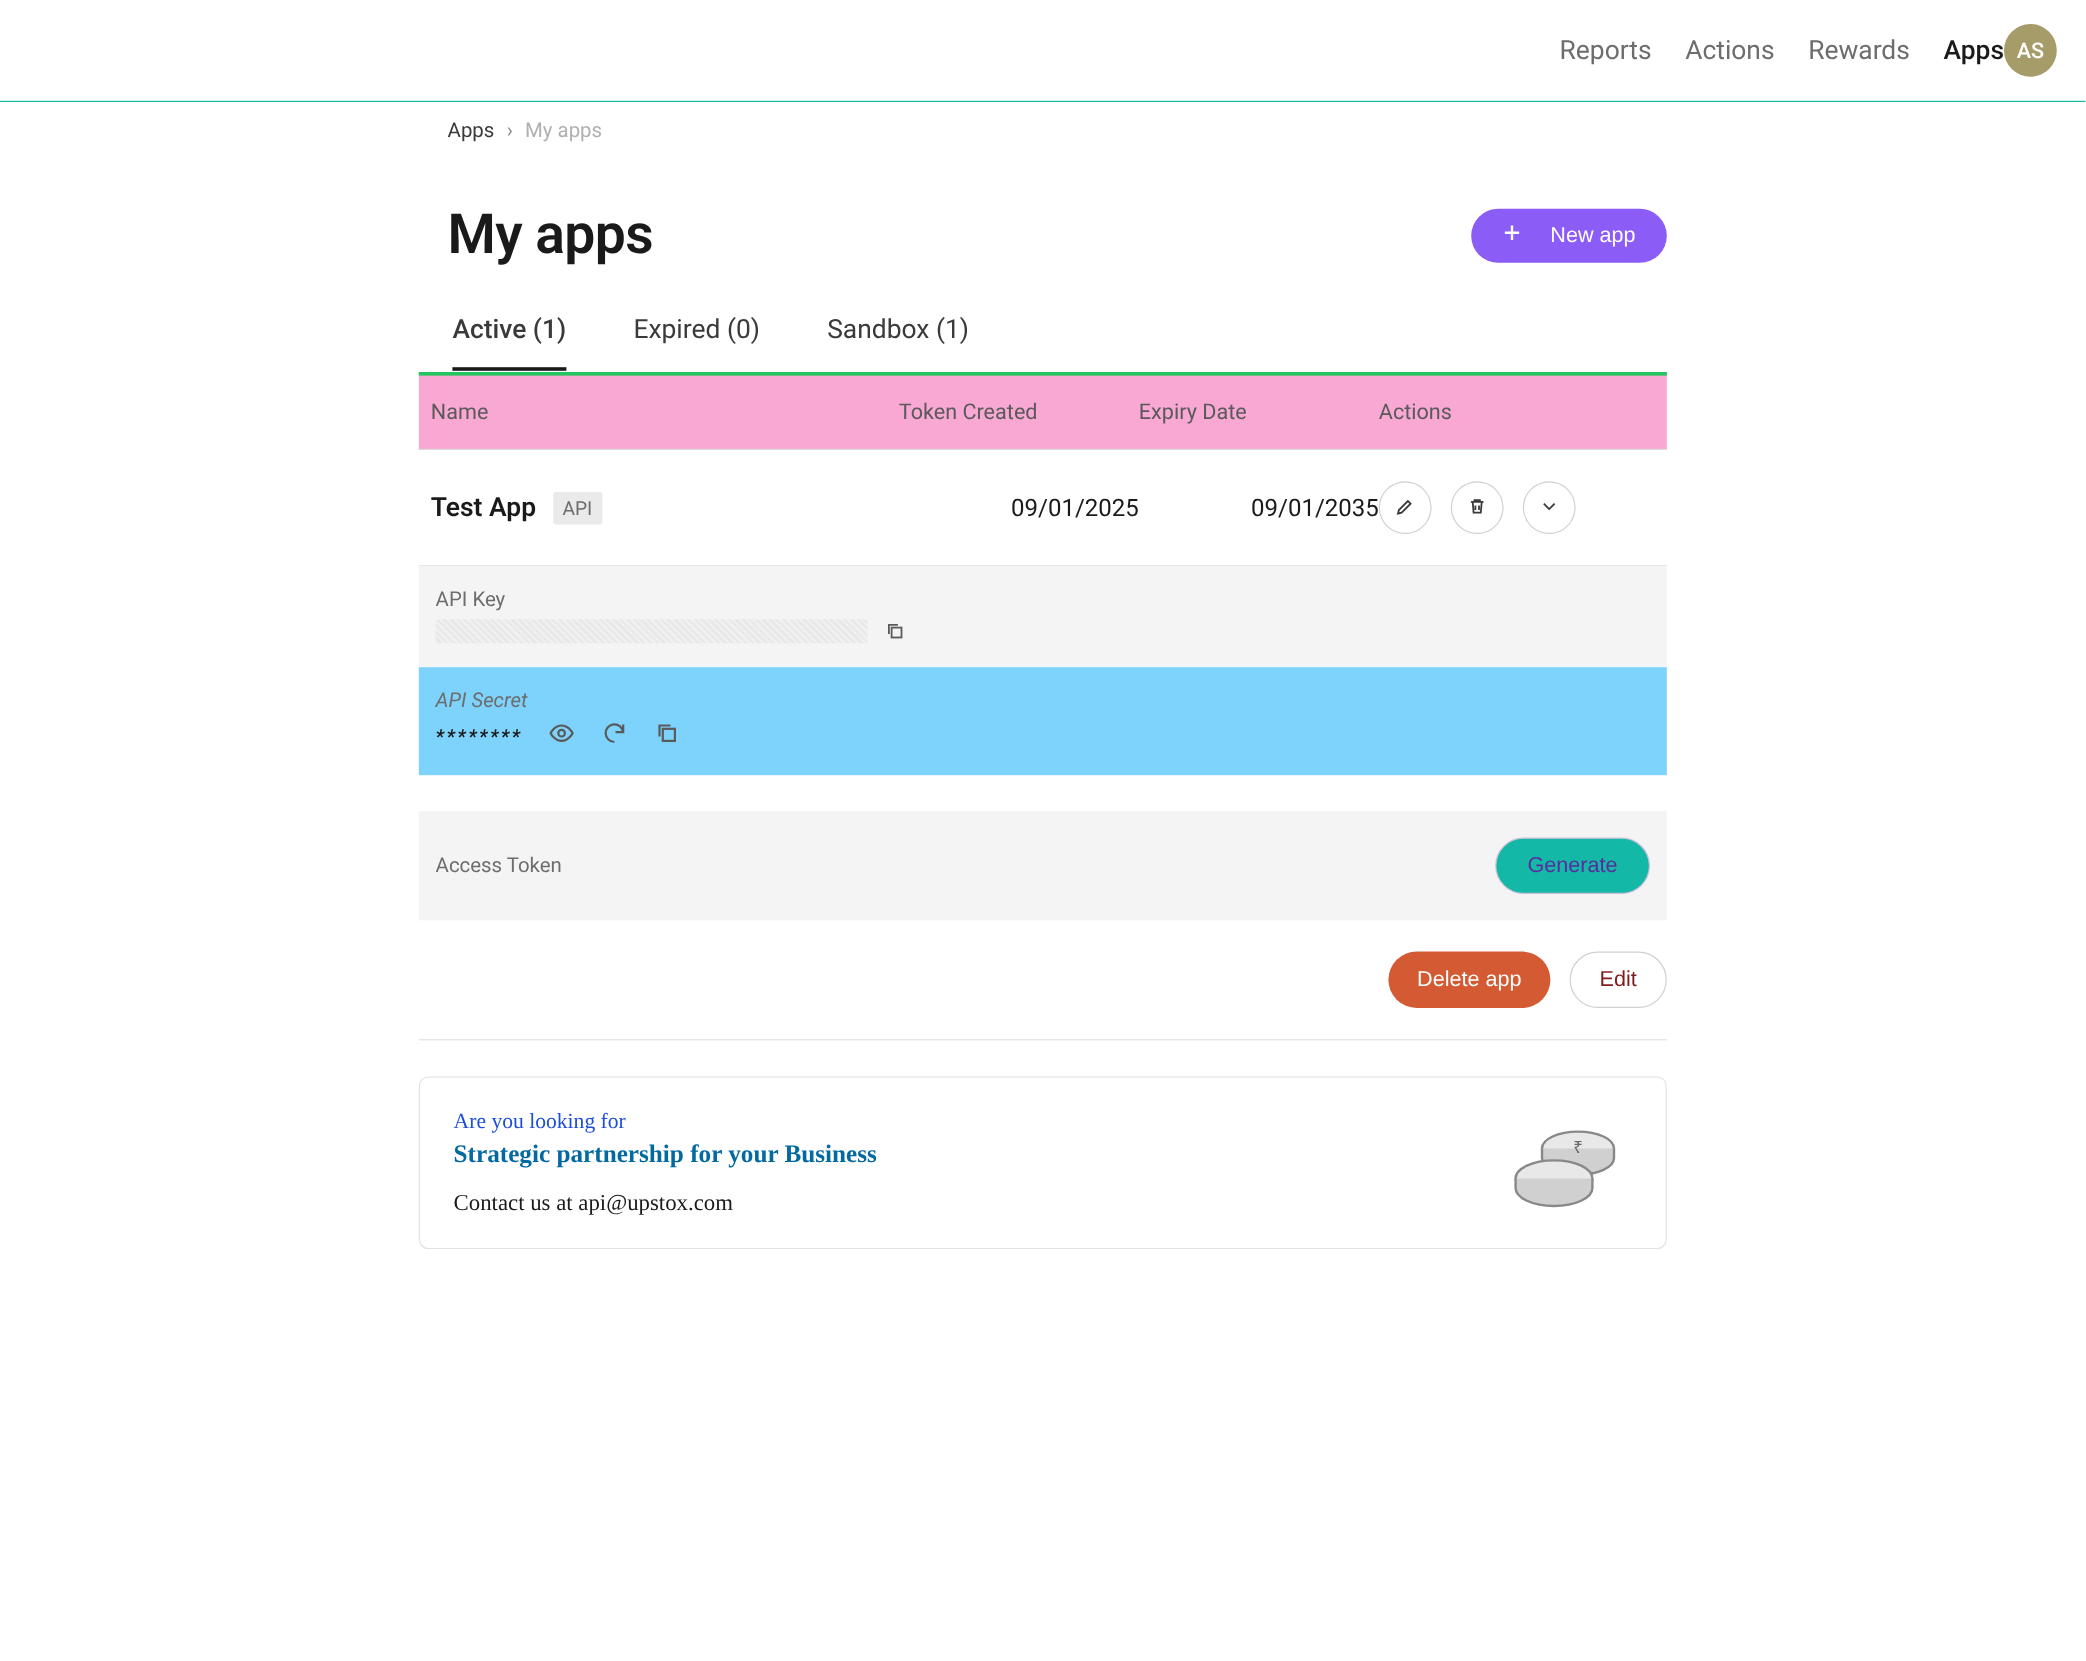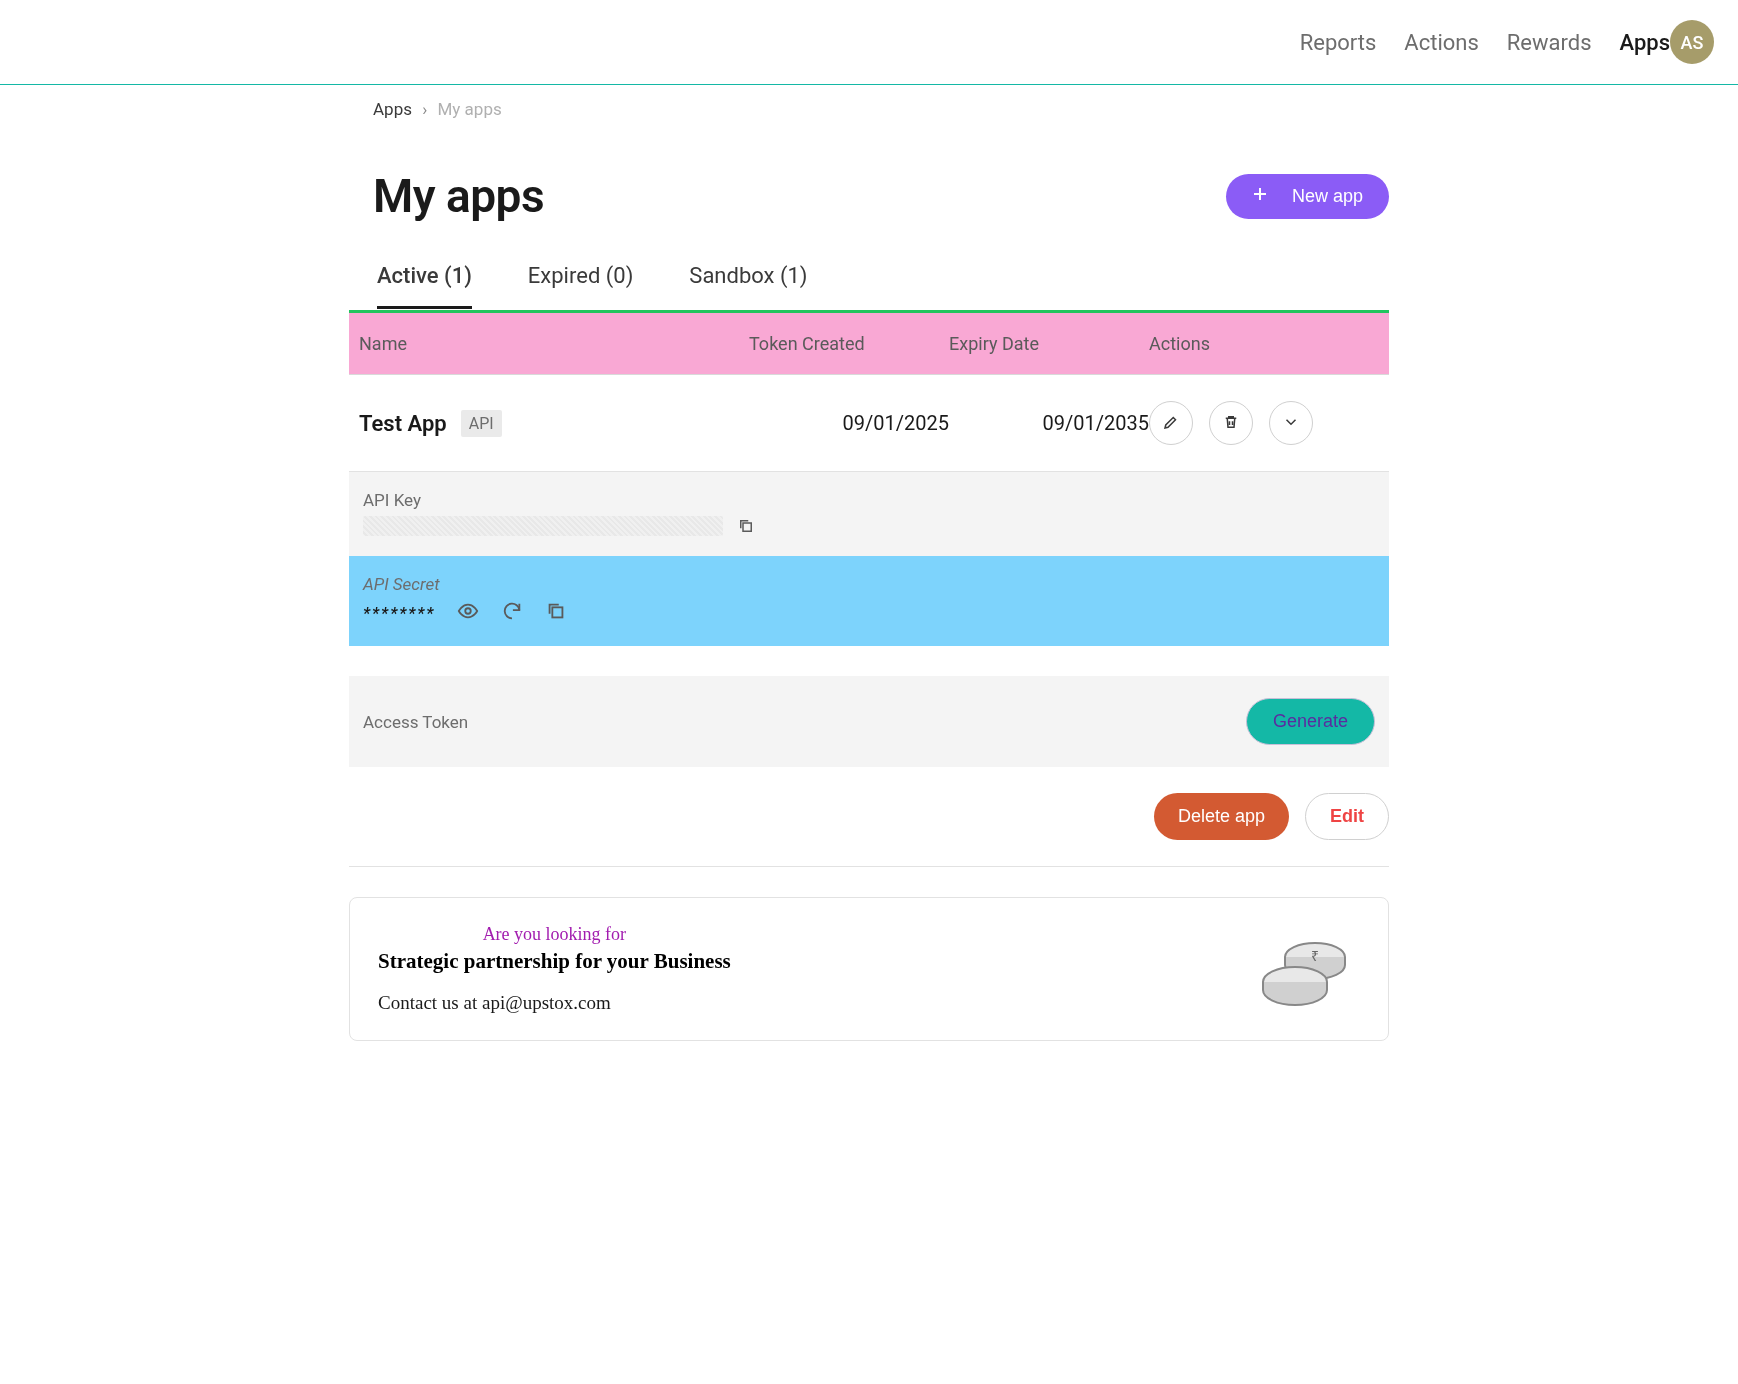--- a/index.html
+++ b/index.html
@@ -227,47 +227,46 @@
     border: none;
     font-size: 18px;
     font-weight: 500;
     padding: 12px 24px;
     border-radius: 30px;
     cursor: pointer;
   }
   .edit-btn {
     background: #fff;
     border: 1px solid #d0d0d0;
-    color: #ef4444;
-    font-size: 18px;
-    font-weight: 700;
+    color: #7f1d1d;
+    font-size: 18px;
+    font-weight: 400;
     padding: 12px 24px;
     border-radius: 30px;
     cursor: pointer;
   }
   .promo-card {
     border: 1px solid #e2e2e2;
     border-radius: 8px;
     padding: 26px 28px;
     margin-top: 30px;
     display: flex;
     justify-content: space-between;
     align-items: center;
     font-family: Georgia, "Times New Roman", serif;
   }
   .promo-text .line1 {
     font-size: 18px;
-    color: #a21caf;
+    color: #1d4ed8;
     margin-bottom: 4px;
-    text-align: center;
   }
   .promo-text .line2 {
     font-size: 21px;
     font-weight: 700;
-    color: #000000;
+    color: #0369a1;
     margin-bottom: 18px;
   }
   .promo-text .line3 {
     font-size: 19px;
     color: #1a1a1a;
   }
   .coins-svg { width: 120px; height: 80px; }
 </style>
 </head>
 <body>

